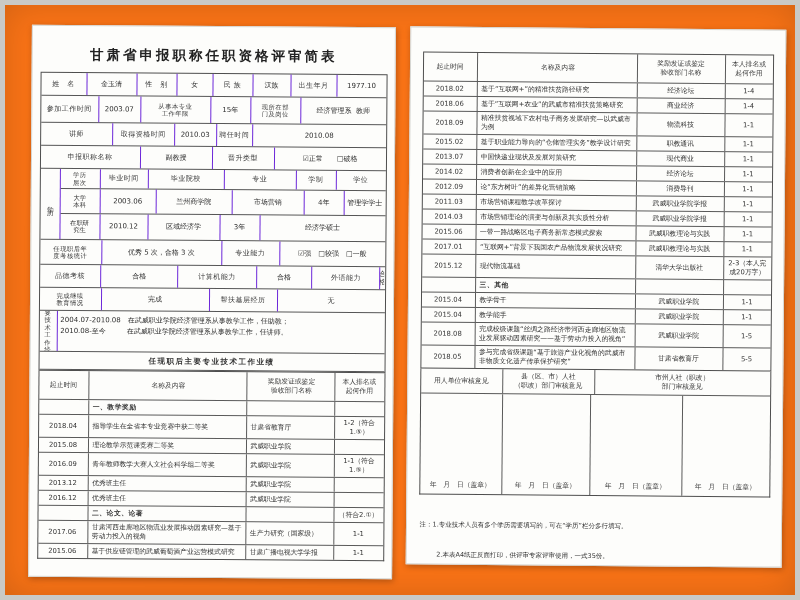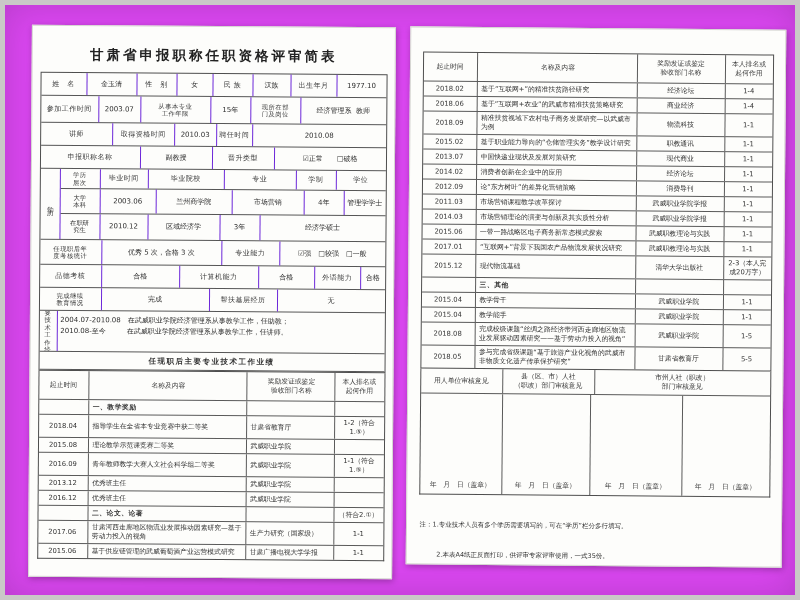--- a/index.html
+++ b/index.html
@@ -1,17 +1,17 @@
 <!DOCTYPE html>
 <html><head>
 <meta charset="utf-8">
 <style>
   html,body{margin:0;padding:0;}
   body{width:800px;height:600px;overflow:hidden;background:#c6c6c4;font-family:"DejaVu Sans",sans-serif;color:#333;}
-  .scene{position:relative;width:800px;height:600px;background:#d946ef;box-shadow:inset 0 0 0 5px #c9c9c7, inset 0 0 40px rgba(0,0,0,.18);}
+  .scene{position:relative;width:800px;height:600px;background:#f97316;box-shadow:inset 0 0 0 5px #c9c9c7, inset 0 0 40px rgba(0,0,0,.18);}
   .page{position:absolute;background:#fdfdfb;border:1px solid #d6d6d2;box-shadow:1px 2px 6px rgba(0,0,0,.28);}
   .page-left{left:30px;top:26px;width:362px;height:550px;transform:rotate(.4deg);}
   .page-right{left:408px;top:28px;width:374px;height:536px;transform:rotate(.5deg);}
   .doc-title{margin-top:20px;text-align:center;font-size:13.5px;font-weight:bold;letter-spacing:3px;color:#222;}
   .btable{width:345px;margin:8px auto 0 auto;border:1px solid #4e4e4e;font-size:7px;}
   .brow{display:flex;border-bottom:1px solid #565656;align-items:stretch;}
   .btable > .brow:last-child{border-bottom:none;}
   .bc{border-right:1px solid #6d28d9;display:flex;align-items:center;justify-content:center;text-align:center;white-space:pre-wrap;line-height:8.5px;padding:1px 2px;box-sizing:border-box;overflow:hidden;}
   .bc:last-child{border-right:none;flex:1;}
   .lab{color:#3a3a3a;letter-spacing:.5px;}
@@ -133,21 +133,21 @@
 度考核统计</div>
         <div class="bc val" style="width:120px">优秀 5 次，合格 3 次</div>
         <div class="bc lab" style="width:58px">专业能力</div>
         <div class="bc val">☑强　□较强　□一般</div>
       </div>
       <div class="brow" style="height:22px">
         <div class="bc lab" style="width:62px">品德考核</div>
         <div class="bc val" style="width:78px">合格</div>
         <div class="bc lab" style="width:79px">计算机能力</div>
         <div class="bc val" style="width:56px">合格</div>
-        <div class="bc lab" style="width:46px">外语能力</div>
+        <div class="bc lab" style="width:69px">外语能力</div>
         <div class="bc val">合格</div>
       </div>
       <div class="brow" style="height:22px">
         <div class="bc lab mini" style="width:62px">完成继续
 教育情况</div>
         <div class="bc val" style="width:108px">完成</div>
         <div class="bc lab" style="width:68px">帮扶基层经历</div>
         <div class="bc val">无</div>
       </div>
       <div class="brow" style="height:40px">

